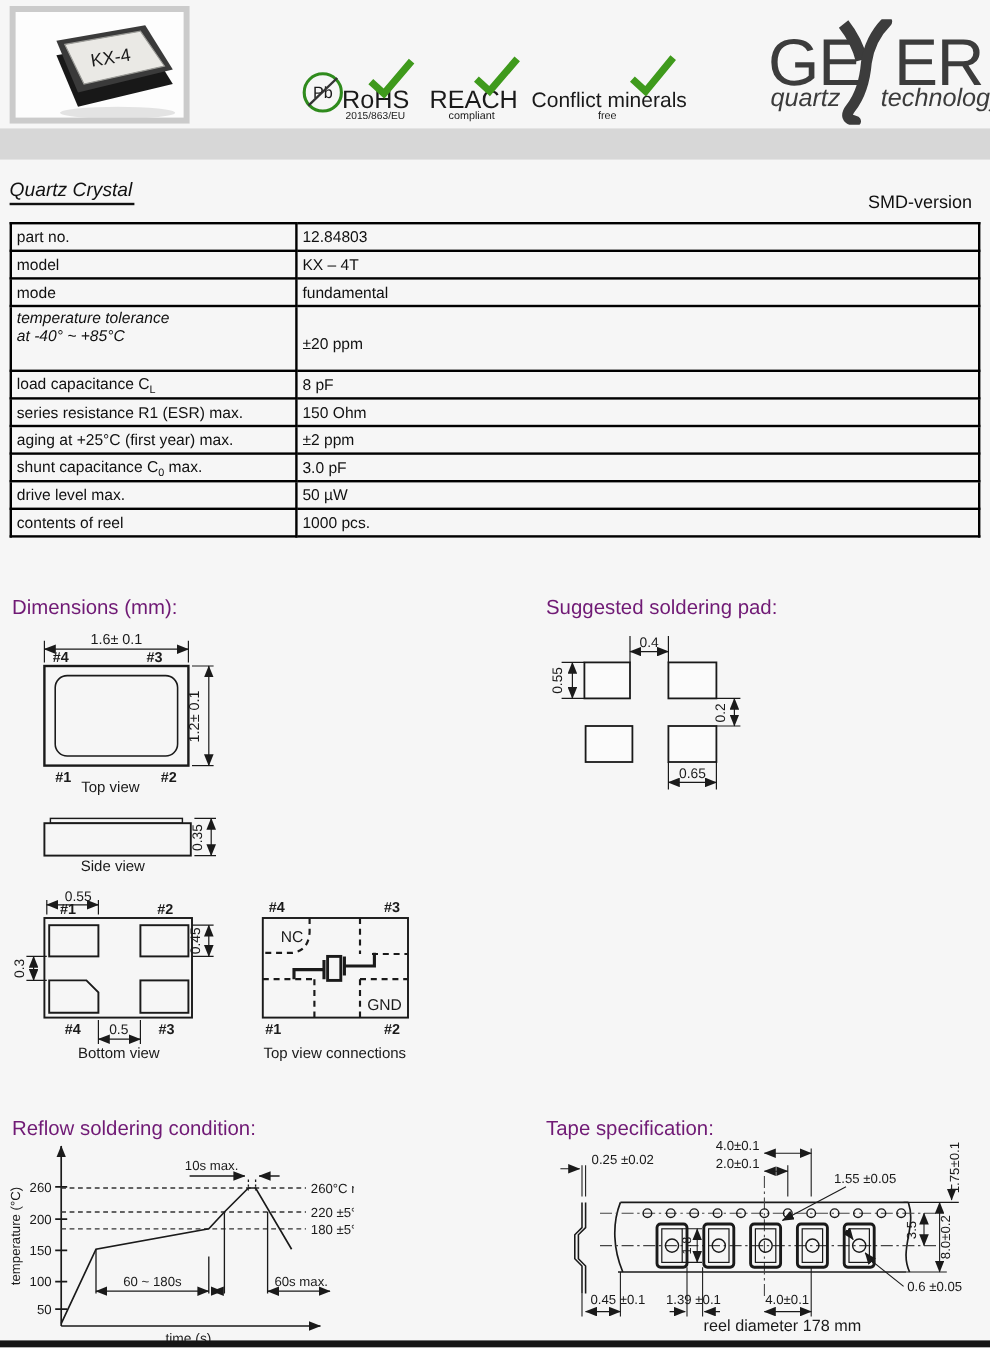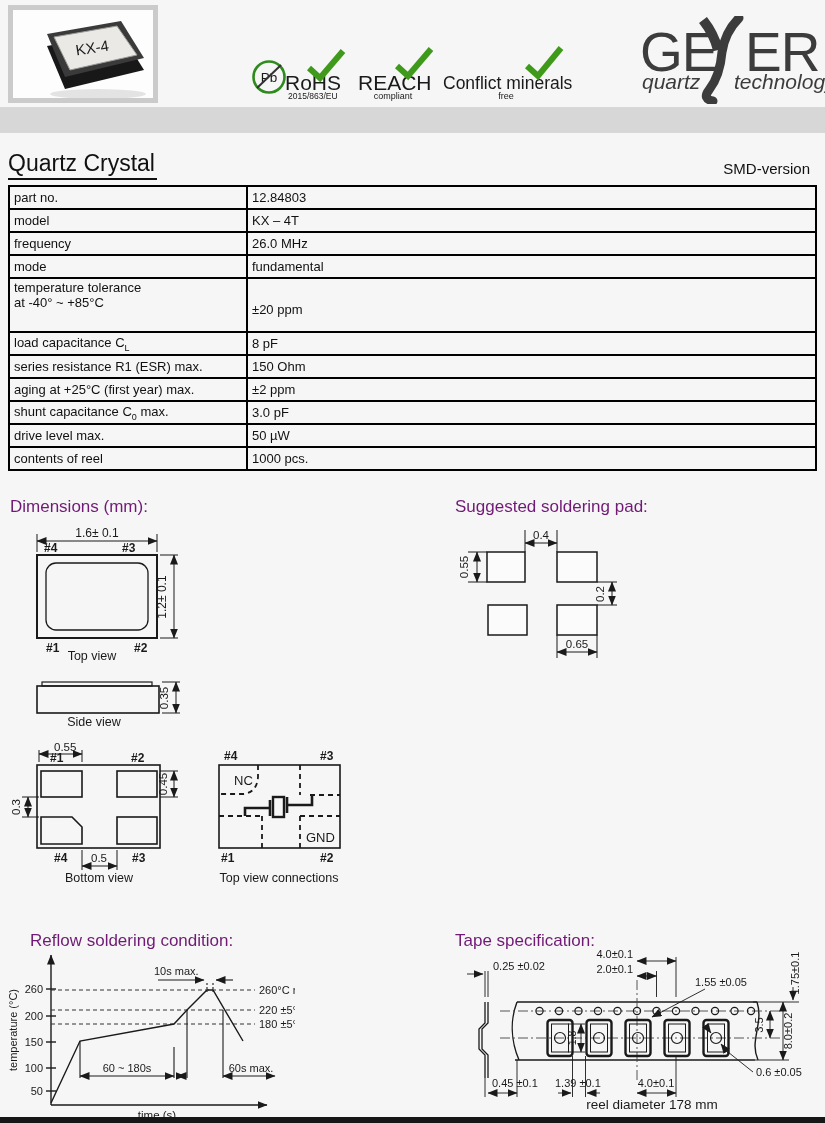--- a/index.html
+++ b/index.html
@@ -8,30 +8,30 @@
   .abs{position:absolute;}
   svg text{font-family:"Liberation Sans","DejaVu Sans",sans-serif;fill:#1a1a1a;}
   
   #photo-box{left:8px;top:5px;width:150px;height:98px;background:#fdfdfd;
              border:5px solid #cbcbcb;box-sizing:border-box;}
   #gray-band{left:0;top:107px;width:825px;height:26px;background:#d7d7d7;}
   #logo{left:640px;top:20px;width:180px;height:82px;color:#3c3c3c;}
   #logo .big{position:absolute;top:0;font-size:55px;font-weight:normal;letter-spacing:-1px;}
   #logo .small{position:absolute;top:50px;font-size:21px;font-style:italic;}
   
-  #page-title{left:8px;top:150px;font-size:23px;letter-spacing:0;
-              border-bottom:2px solid #111;padding:0 2px 1px 0;}
+  #page-title{left:8px;top:150px;font-size:16px;letter-spacing:0;
+              border-bottom:2px solid #111;padding:0 2px 1px 0;font-style:italic;}
   #smd-version{left:660px;top:160px;width:150px;text-align:right;font-size:15px;}
   
   #spec{left:8px;top:185px;border-collapse:collapse;table-layout:fixed;width:809px;}
   #spec td{border:2px solid #000;font-size:13px;height:21px;padding:0 4px;vertical-align:middle;}
   #spec td.lbl{width:228px;}
   #spec td.val{text-align:left;}
   #spec tr.tall td{height:38px;}
-  #spec tr.tall td.lbl{white-space:pre-line;vertical-align:top;padding-top:1px;}
+  #spec tr.tall td.lbl{white-space:pre-line;vertical-align:top;padding-top:1px;font-style:italic;}
   #spec tr.tall td.val{vertical-align:bottom;padding-bottom:14px;}
   #spec sub{font-size:9px;}
   .red-head{color:#701a75;font-size:17px;}
   #bottom-bar{left:0;top:1117px;width:825px;height:6px;background:#161616;}
 </style>
 </head>
 <body>
 
 <svg width="0" height="0" class="abs" aria-hidden="true">
   <defs>
@@ -97,24 +97,20 @@
   <tbody>
   <tr>
     <td class="lbl">part no.</td>
     <td class="val">12.84803</td>
       </tr>
   <tr>
     <td class="lbl">model</td>
     <td class="val">KX – 4T</td>
       </tr>
   <tr>
-    <td class="lbl">frequency</td>
-    <td class="val">26.0 MHz</td>
-      </tr>
-  <tr>
     <td class="lbl">mode</td>
     <td class="val">fundamental</td>
       </tr>
   <tr class="tall">
     <td class="lbl">temperature tolerance
 at -40° ~ +85°C</td>
     <td class="val">±20 ppm</td>
       </tr>
   <tr>
     <td class="lbl"><span>load capacitance C</span><sub>L</sub><span></span></td>
@@ -138,21 +134,21 @@
       </tr>
   <tr>
     <td class="lbl">contents of reel</td>
     <td class="val">1000 pcs.</td>
       </tr>
   </tbody>
 </table>
 
 <div class="abs red-head" style="left:10px;top:497px;">Dimensions (mm):</div>
 <div class="abs red-head" style="left:455px;top:497px;">Suggested soldering pad:</div>
-<div class="abs red-head" style="left:10px;top:931px;margin-left:20px;">Reflow soldering condition:</div>
+<div class="abs red-head" style="left:10px;top:931px;">Reflow soldering condition:</div>
 <div class="abs red-head" style="left:455px;top:931px;">Tape specification:</div>
 
 <svg class="abs" style="left:10px;top:522px;" width="200" height="148" viewBox="0 0 200 148">
   <g stroke="#1a1a1a" fill="none">
     <rect x="27" y="33" width="120" height="83" stroke-width="2"></rect>
     <rect x="36" y="41" width="102" height="67" rx="10" stroke-width="1.3"></rect>
   </g>
   <g stroke="#1a1a1a" stroke-width="1">
     <line x1="27" y1="30" x2="27" y2="12"></line>
       <line x1="147" y1="30" x2="147" y2="12"></line>

